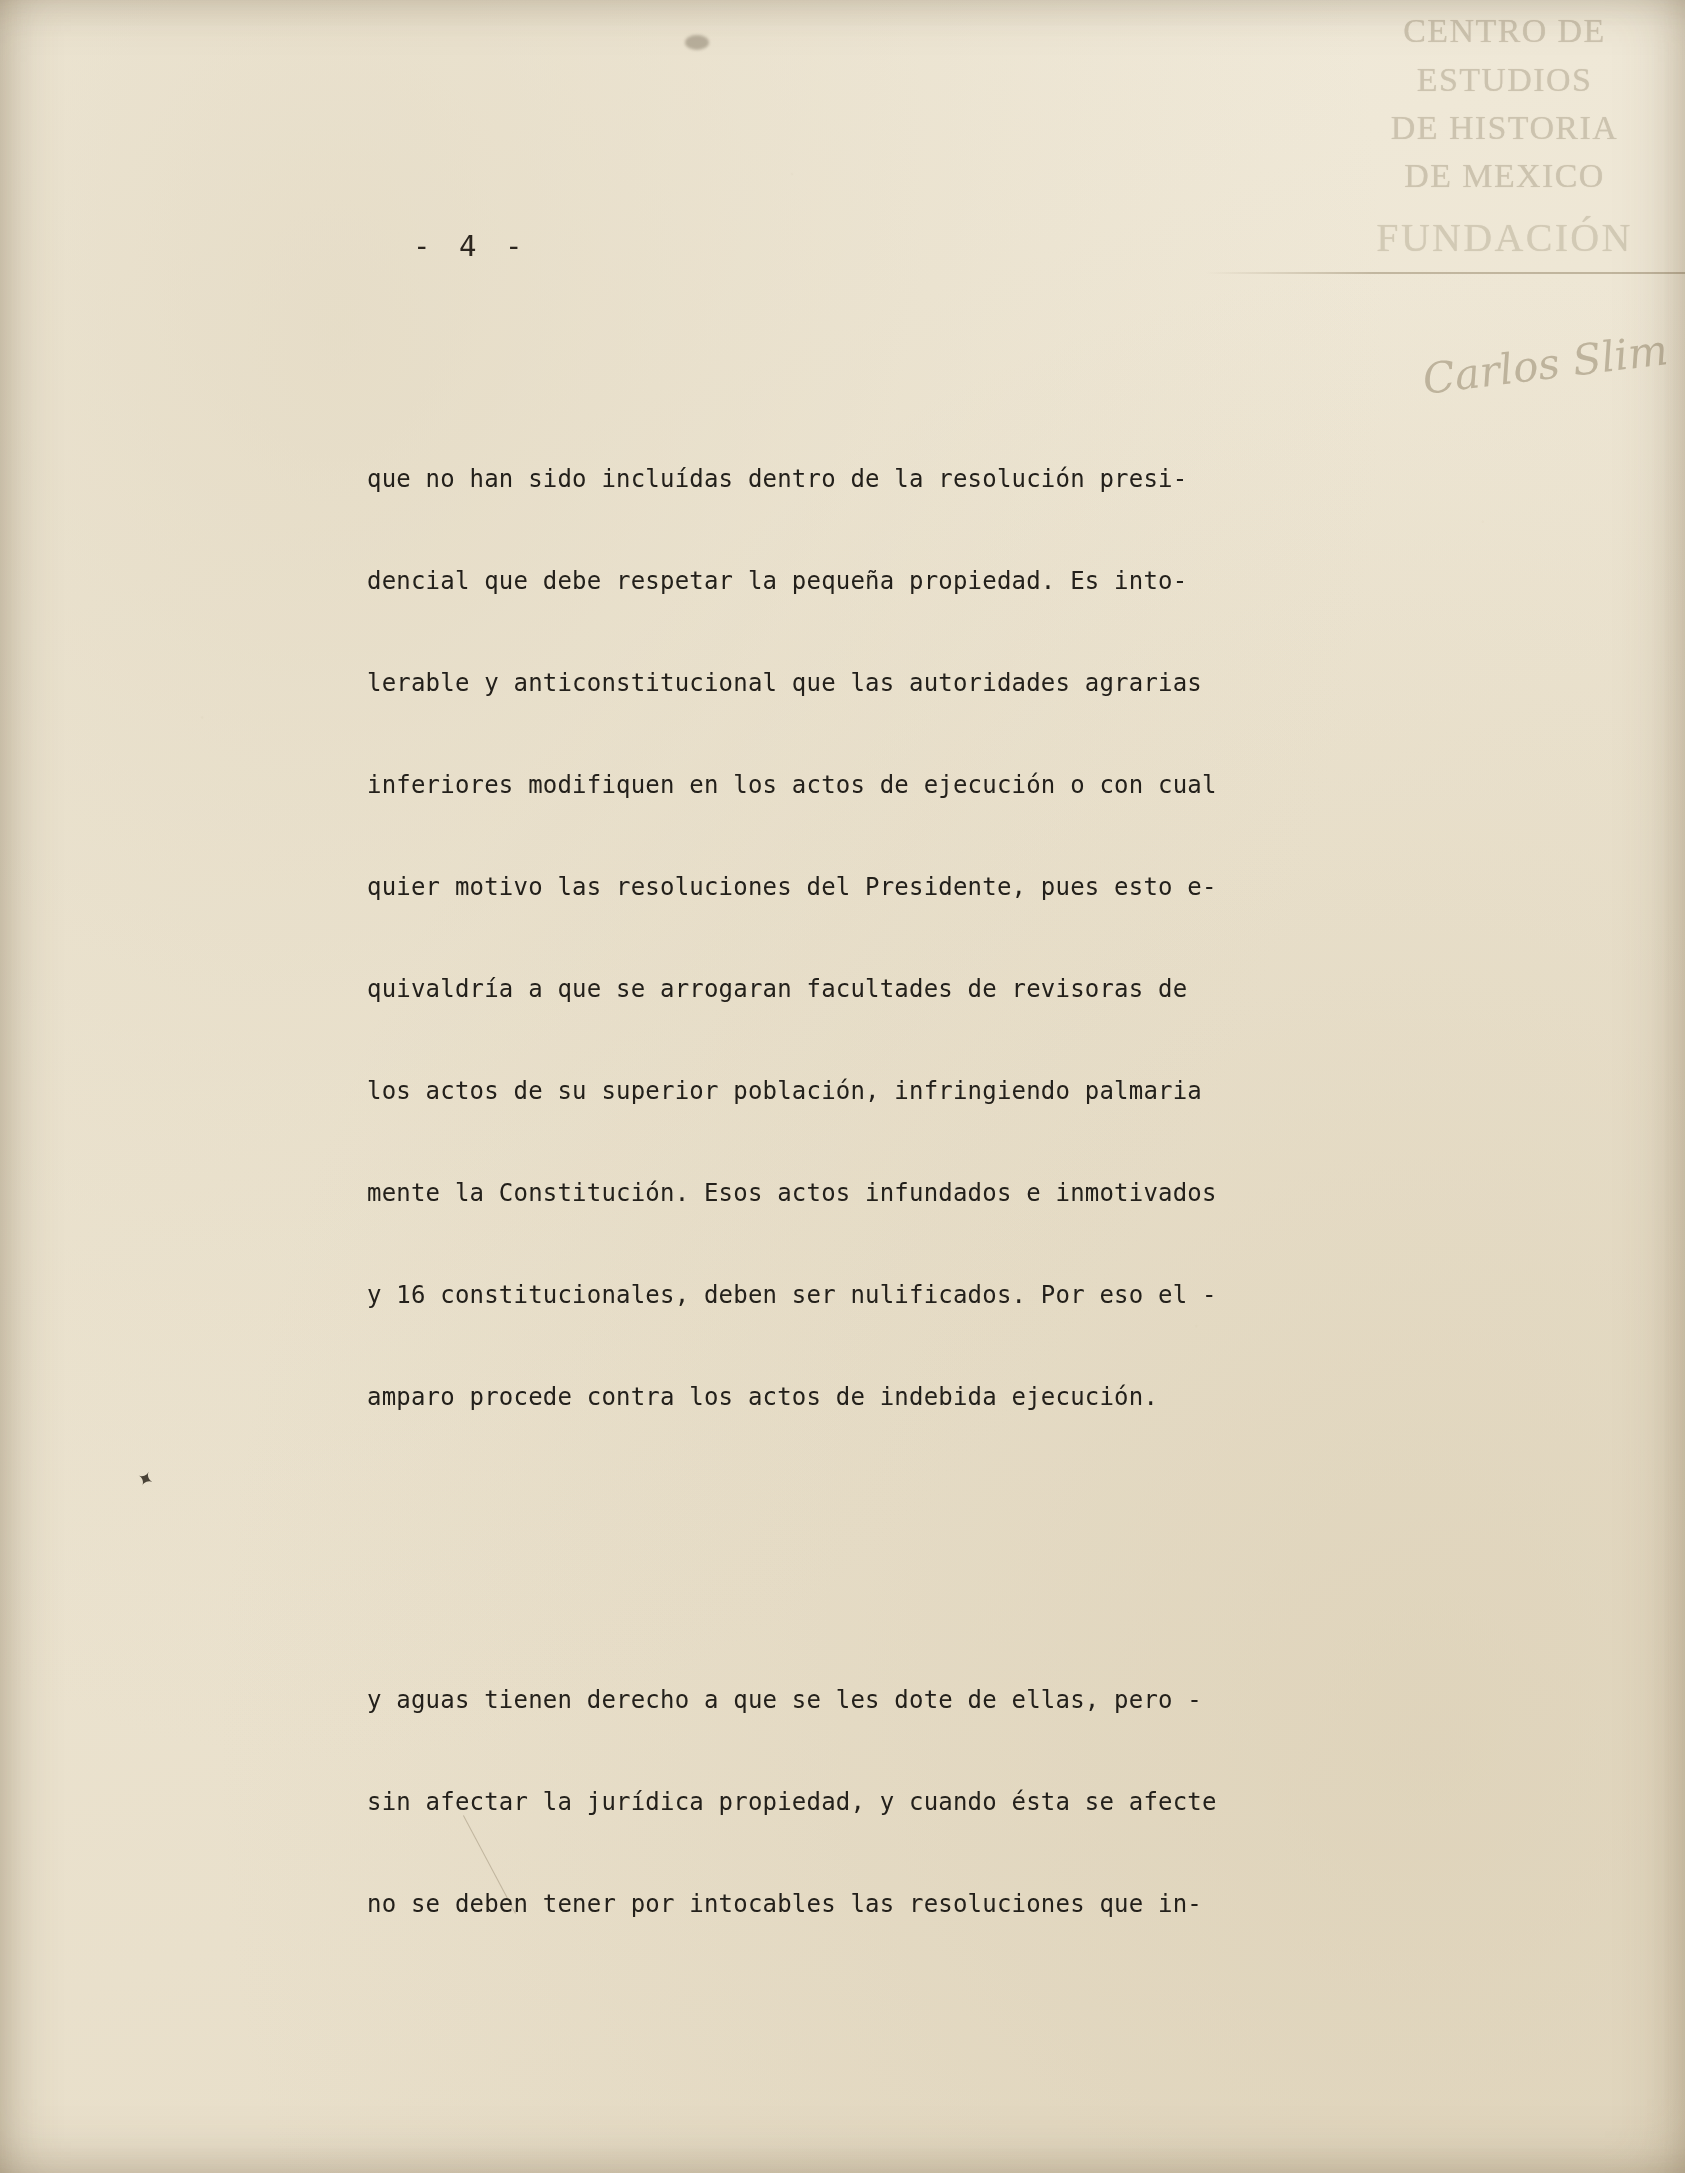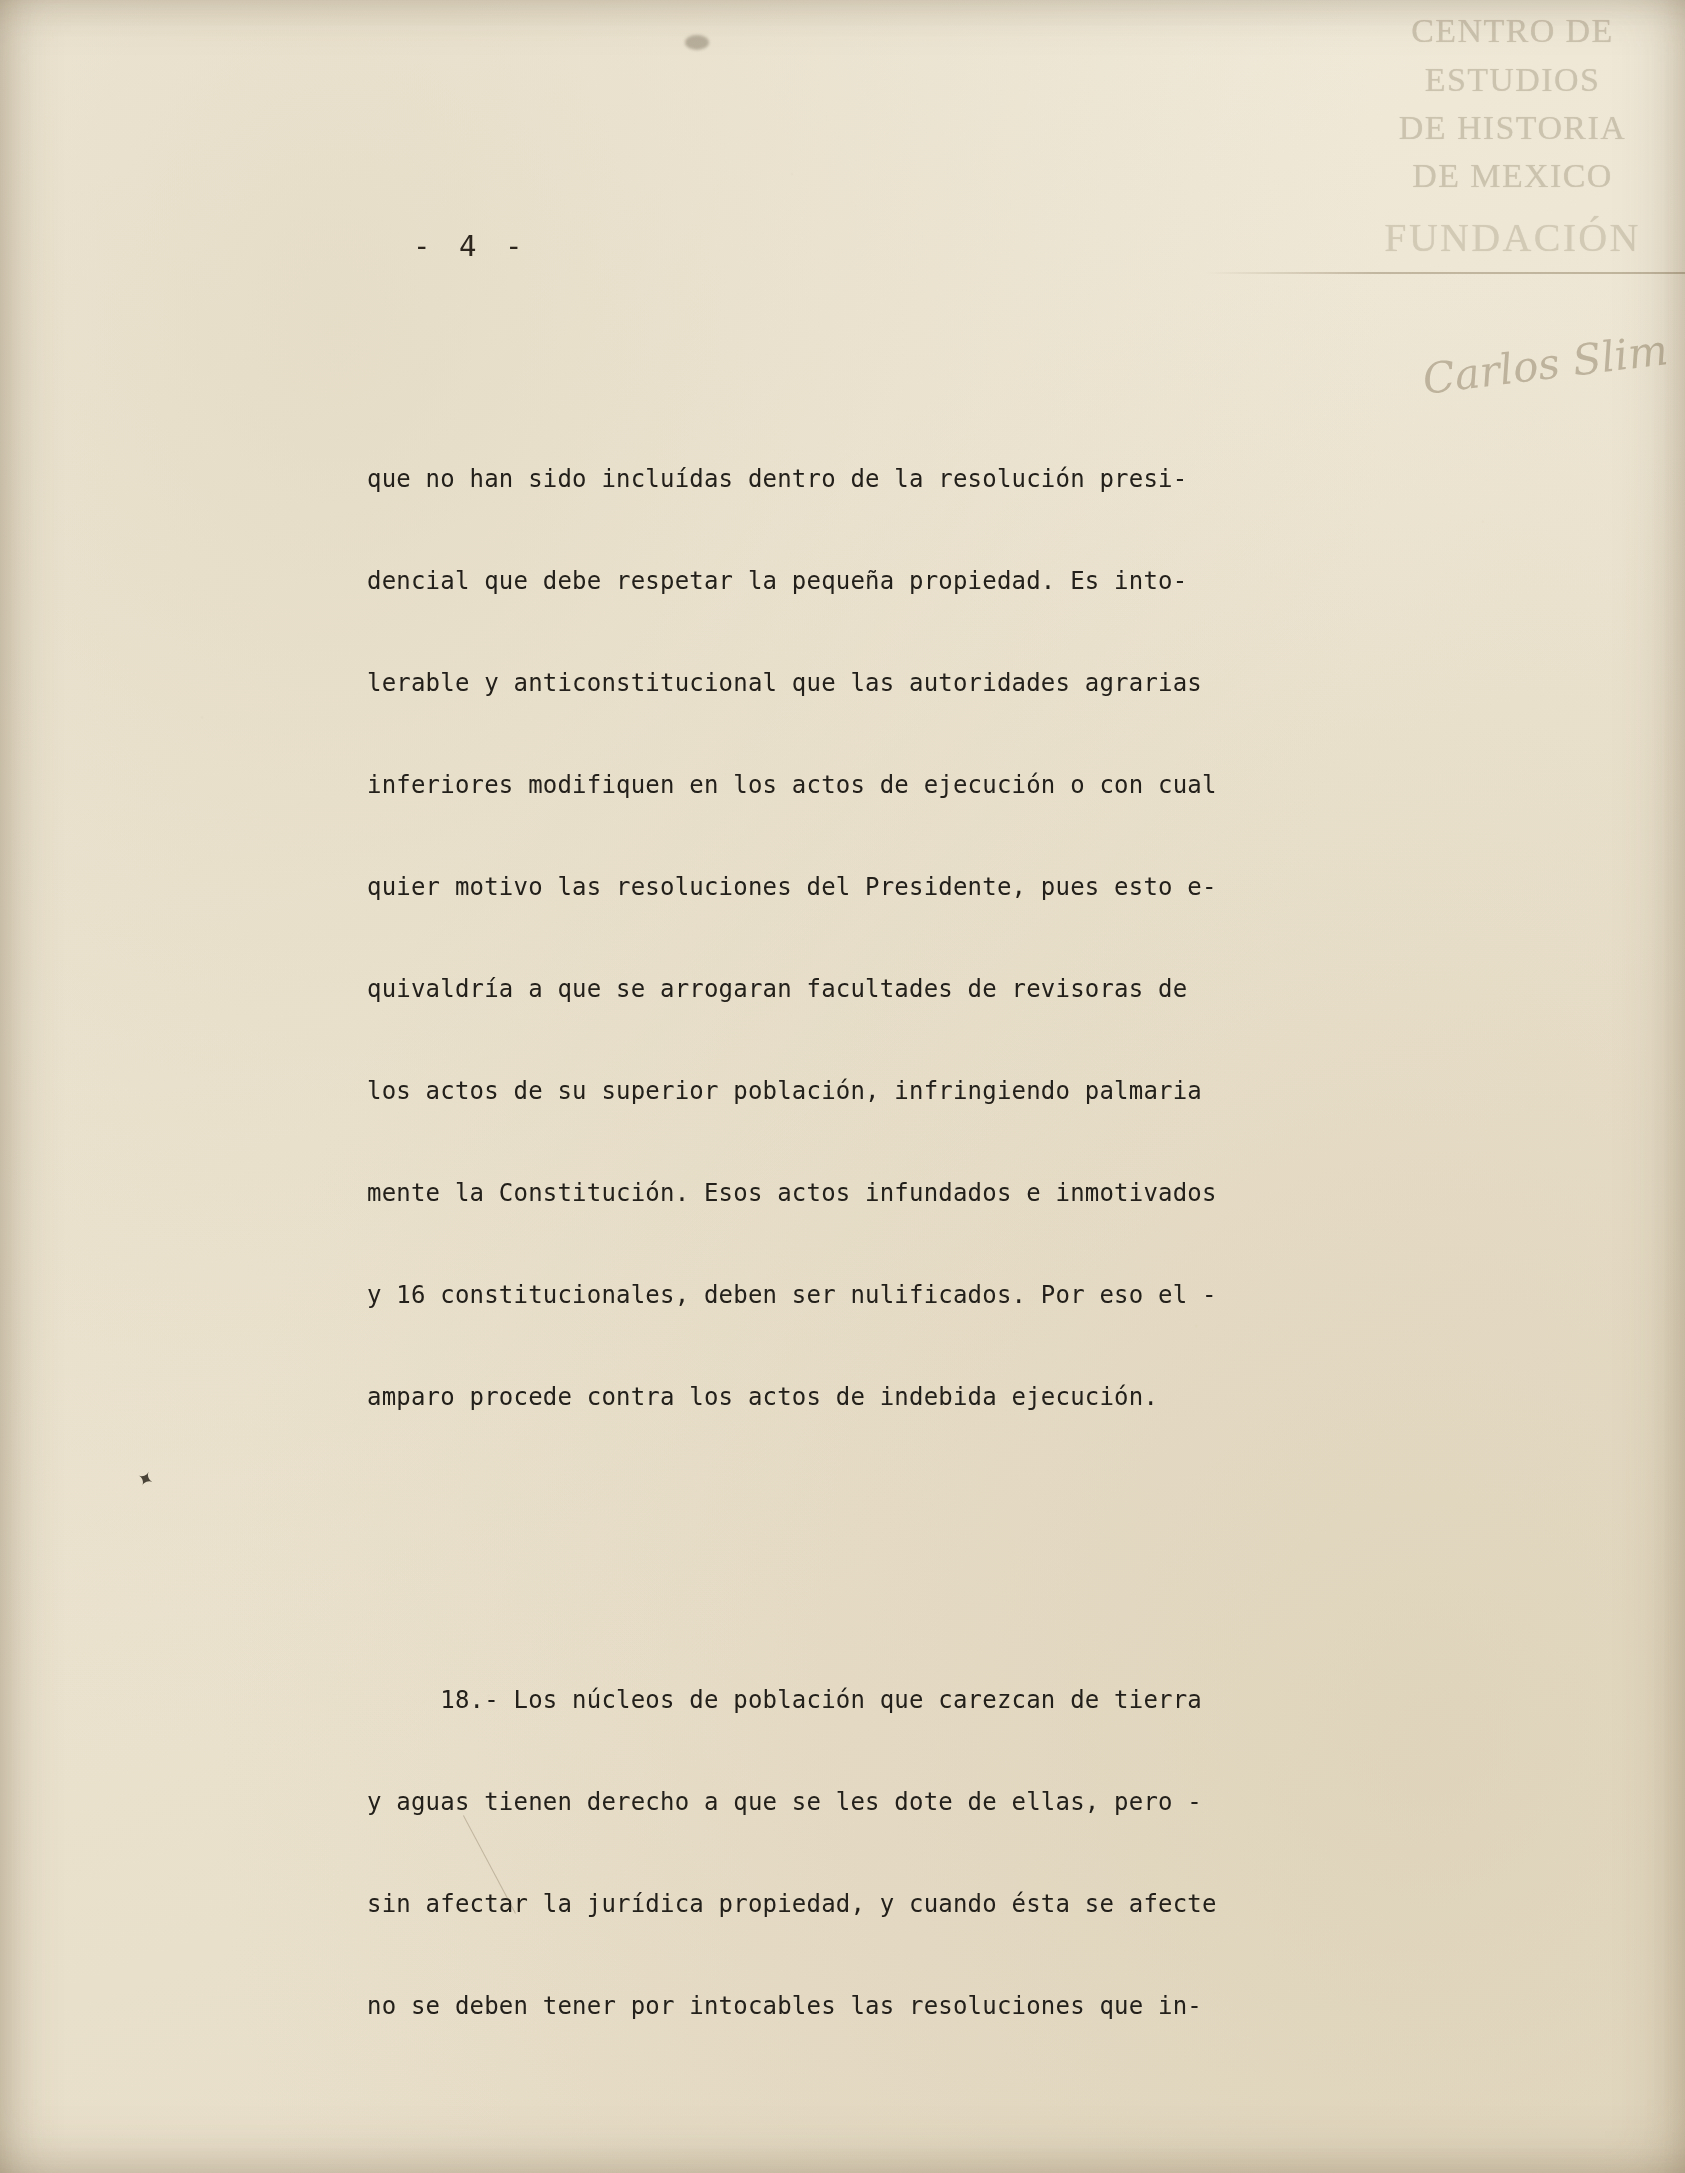--- a/index.html
+++ b/index.html
@@ -44,21 +44,21 @@
       inset 39px 0 65px -46px rgba(90,70,40,0.45),
       inset -37px 0 74px -46px rgba(90,70,40,0.40),
       inset 0 35px 65px -51px rgba(90,70,40,0.35),
       inset 0 -37px 74px -51px rgba(90,70,40,0.40);
   }
 
   
   .watermark {
     position: absolute;
     top: 7.4px;
-    right: 20px;
+    right: 28px;
     width: 305px;
     text-align: center;
     color: #cbc2ad;
     font-family: "Liberation Serif", serif;
     font-size: 34px;
     letter-spacing: 1.4px;
     line-height: 1.42;
     opacity: 0.95;
     text-shadow: 0 0 0.9px rgba(180,170,150,0.5);
   }
@@ -179,21 +179,20 @@
       <span class="ln">inferiores modifiquen en los actos de ejecución o con cual</span>
       <span class="ln">quier motivo las resoluciones del Presidente, pues esto e-</span>
       <span class="ln">quivaldría a que se arrogaran facultades de revisoras de</span>
       <span class="ln">los actos de su superior población, infringiendo palmaria</span>
       <span class="ln">mente la Constitución. Esos actos infundados e inmotivados</span>
       <span class="ln">y 16 constitucionales, deben ser nulificados. Por eso el -</span>
       <span class="ln">amparo procede contra los actos de indebida ejecución.</span>
     </p>
 
     <p class="para p2">
-      <span class="ln">     18.- Los núcleos de población que carezcan de tierra</span>
       <span class="ln">y aguas tienen derecho a que se les dote de ellas, pero -</span>
       <span class="ln">sin afectar la jurídica propiedad, y cuando ésta se afecte</span>
       <span class="ln">no se deben tener por intocables las resoluciones que in-</span>
       
       
       
       
       
       
       

